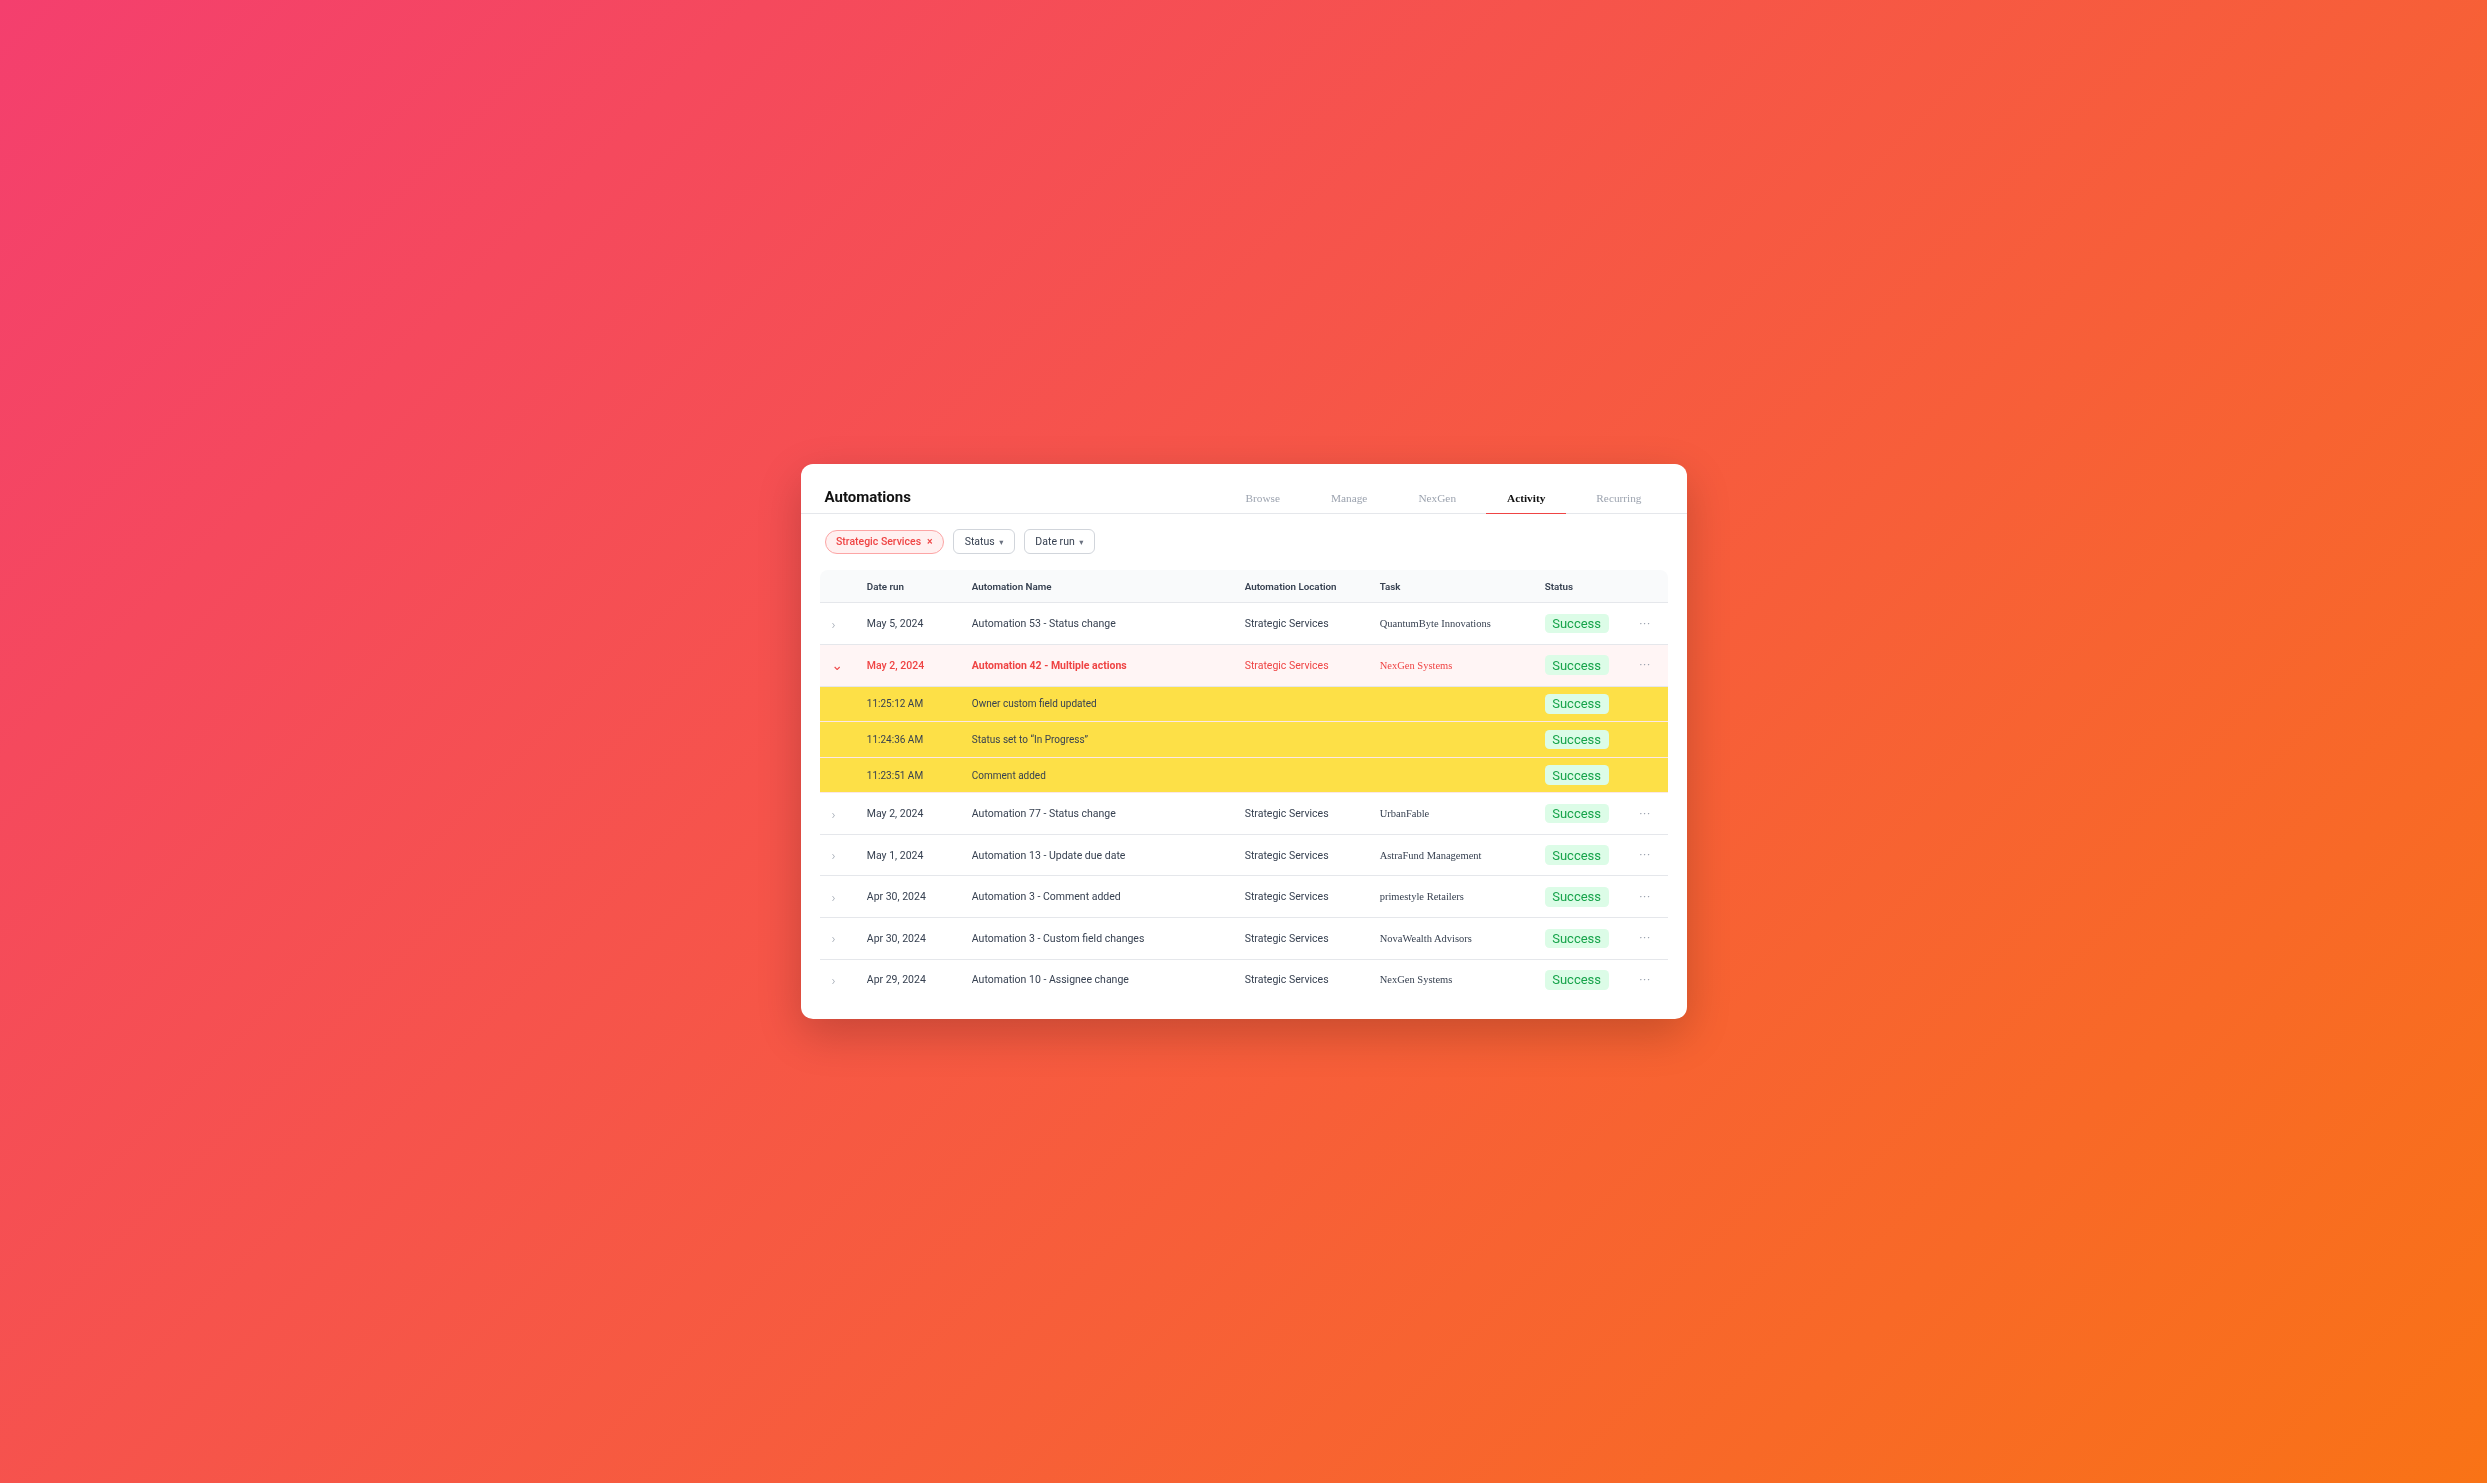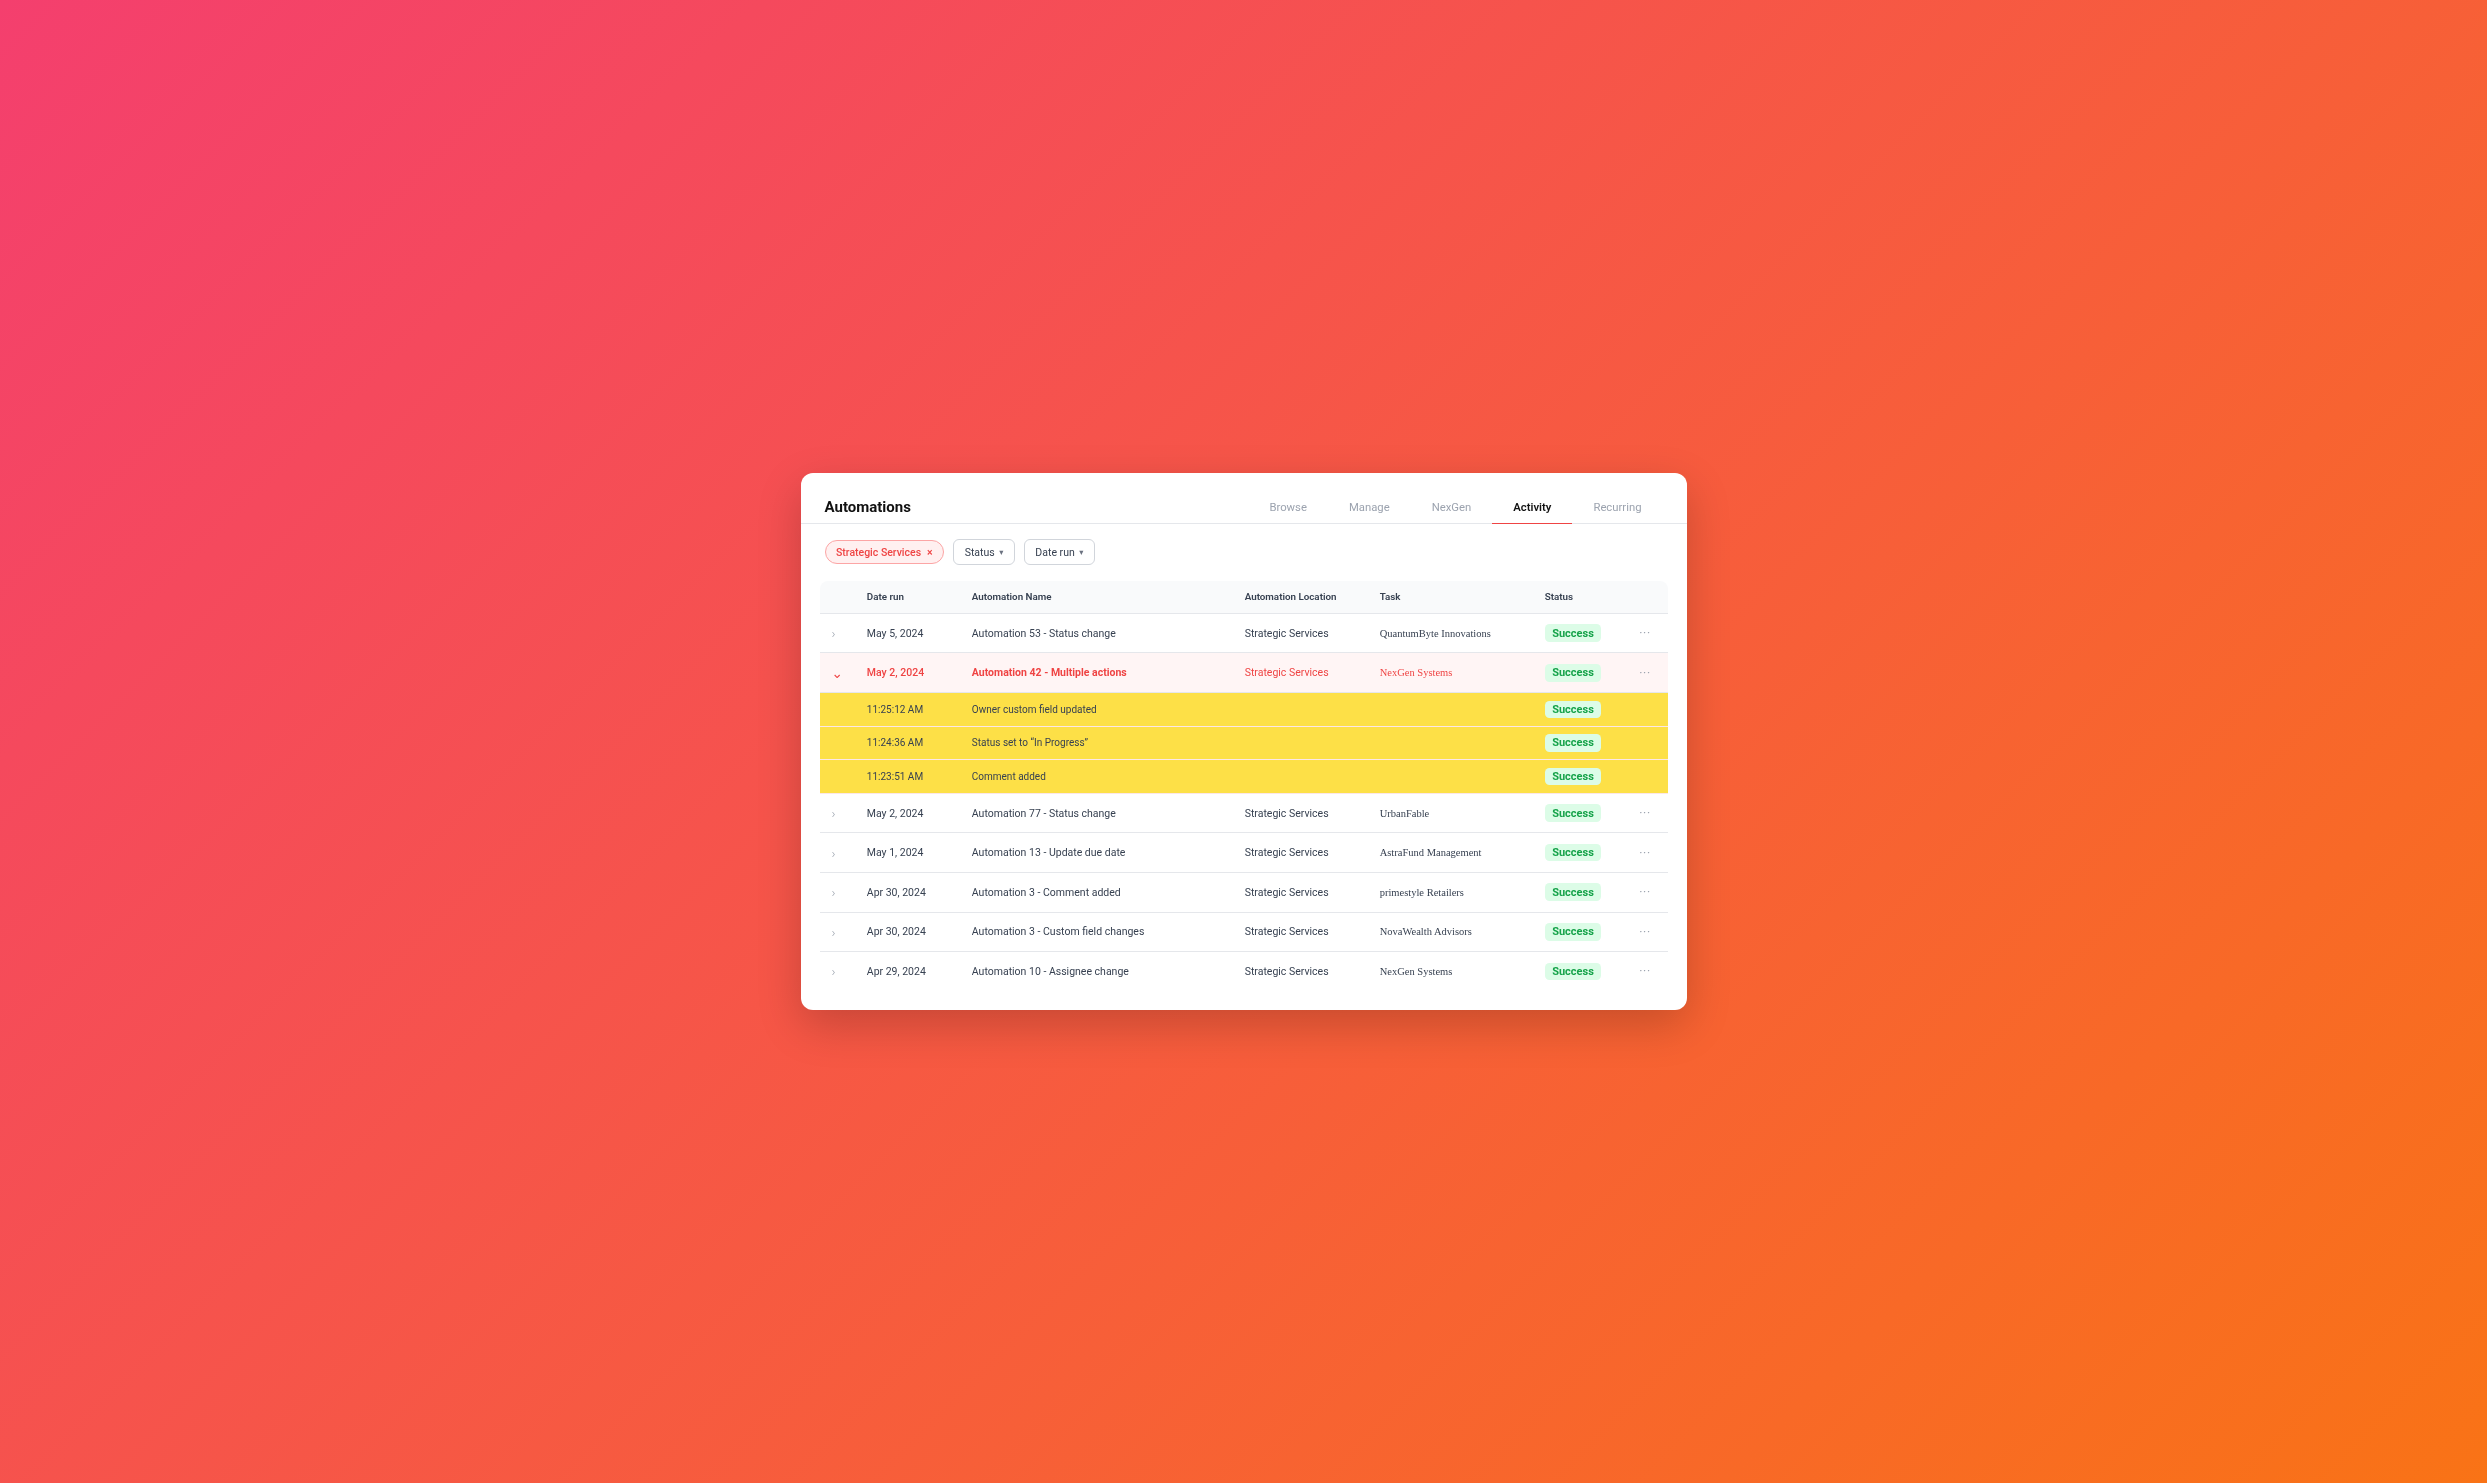--- a/index.html
+++ b/index.html
@@ -33,22 +33,23 @@
 
     .app-title {
       font-size: 15px;
       font-weight: 700;
       color: #111;
       margin-right: auto;
     }
 
     .nav-tabs {
       display: flex;
-      gap: 0;
+      gap: 9px;
       align-items: flex-end;
+      font-family: Liberation Serif, serif;
     }
 
     .nav-tab {
       padding: 9px 21px;
       font-size: 11.3px;
       color: #9ca3af;
       cursor: pointer;
       border-bottom: 1.5px solid transparent;
       transition: color 0.2s;
       position: relative;
@@ -168,22 +169,22 @@
     .location-cell { color: #374151; }
     .location-cell.highlighted { color: #ef4444; }
 
     .task-cell { color: #374151; font-family: Liberation Serif, serif; }
     .task-cell.highlighted { color: #ef4444; }
 
     .status-badge {
       display: inline-block;
       background: #dcfce7;
       color: #16a34a;
-      font-size: 11px;
-      font-weight: 700;
+      font-size: 13px;
+      font-weight: 400;
       border-radius: 4.5px;
       padding: 2.3px 7.5px;
     }
 
     .more-btn {
       color: #9ca3af;
       cursor: pointer;
       font-size: 12px;
       letter-spacing: 0.8px;
       padding: 3px 4.5px;

